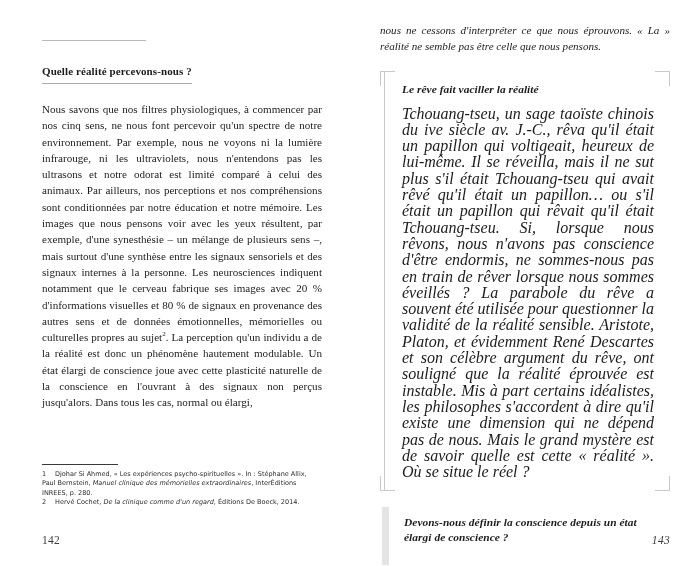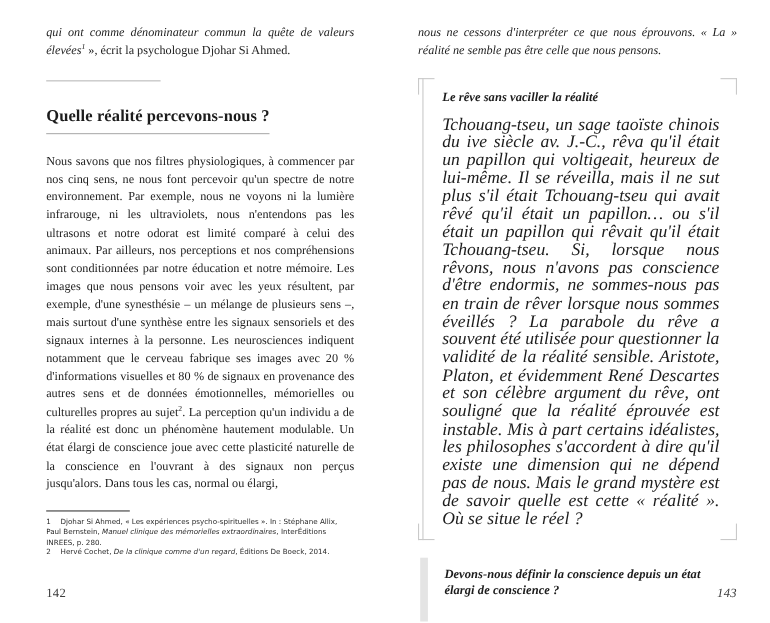--- a/index.html
+++ b/index.html
@@ -62,21 +62,21 @@
 
   
   .rule-top {
     width: 104px;
     height: 1px;
     background: #b9b9b9;
     margin: 18px 0 0 0;
   }
 
   .section-head {
-    font-size: 15px;
+    font-size: 11px;
     font-weight: bold;
     letter-spacing: 0.1px;
     margin: 24px 0 0 0;
     padding-bottom: 6px;
     border-bottom: 1px solid #adadad;
     display: inline-block;
   }
 
   .head-wrap {
     margin-bottom: 17px;
@@ -213,21 +213,20 @@
     padding-top: 8px;
   }
 </style>
 </head>
 <body>
 
 <div class="spread">
 
   <div class="page page-left">
 
-    <p class="para italic"><span>qui ont comme dénominateur commun la quête de valeurs élevées</span><sup>1</sup><span class="noital" style="font-style:normal"> », écrit la psychologue Djohar Si Ahmed.</span></p>
 
     <div class="rule-top"></div>
 
     <div class="head-wrap">
       <div class="section-head">Quelle réalité percevons-nous ?</div>
     </div>
 
     <p class="para"><span>Nous savons que nos filtres physiologiques, à commencer par nos cinq sens, ne nous font percevoir qu'un spectre de notre environnement. Par exemple, nous ne voyons ni la lumière infrarouge, ni les ultraviolets, nous n'entendons pas les ultrasons et notre odorat est limité comparé à celui des animaux. Par ailleurs, nos perceptions et nos compréhensions sont conditionnées par notre éducation et notre mémoire. Les images que nous pensons voir avec les yeux résultent, par exemple, d'une synesthésie – un mélange de plusieurs sens –, mais surtout d'une synthèse entre les signaux sensoriels et des signaux internes à la personne. Les neurosciences indiquent notamment que le cerveau fabrique ses images avec 20 % d'informations visuelles et 80 % de signaux en provenance des autres sens et de données émotionnelles, mémorielles ou culturelles propres au sujet</span><sup>2</sup><span>. La perception qu'un individu a de la réalité est donc un phénomène hautement modulable. Un état élargi de conscience joue avec cette plasticité naturelle de la conscience en l'ouvrant à des signaux non perçus jusqu'alors. Dans tous les cas, normal ou élargi,</span></p>
 
     <div class="footnotes">
@@ -242,21 +241,21 @@
   </div>
 
   <div class="page page-right">
 
     <p class="para">nous ne cessons d'interpréter ce que nous éprouvons. « La » réalité ne semble pas être celle que nous pensons.</p>
 
     <div class="box box-bracket">
       <div class="rail"></div>
       <div class="corner-bl"></div>
       <div class="corner-br"></div>
-      <div class="box-title">Le rêve sans vaciller la réalité</div>
+      <div class="box-title">Le rêve fait vaciller la réalité</div>
       <p class="box-para">Tchouang-tseu, un sage taoïste chinois du ive siècle av. J.-C., rêva qu'il était un papillon qui voltigeait, heureux de lui-même. Il se réveilla, mais il ne sut plus s'il était Tchouang-tseu qui avait rêvé qu'il était un papillon… ou s'il était un papillon qui rêvait qu'il était Tchouang-tseu. Si, lorsque nous rêvons, nous n'avons pas conscience d'être endormis, ne sommes-nous pas en train de rêver lorsque nous sommes éveillés ? La parabole du rêve a souvent été utilisée pour questionner la validité de la réalité sensible. Aristote, Platon, et évidemment René Descartes et son célèbre argument du rêve, ont souligné que la réalité éprouvée est instable. Mis à part certains idéalistes, les philosophes s'accordent à dire qu'il existe une dimension qui ne dépend pas de nous. Mais le grand mystère est de savoir quelle est cette « réalité ». Où se situe le réel ?</p>
     </div>
 
     <div class="box box-2">
       <div class="rail-thick"></div>
       <div class="box-title">Devons-nous définir la conscience depuis un état élargi de conscience ?</div>
     </div>
 
     <div class="folio folio-right">143</div>
   </div>

